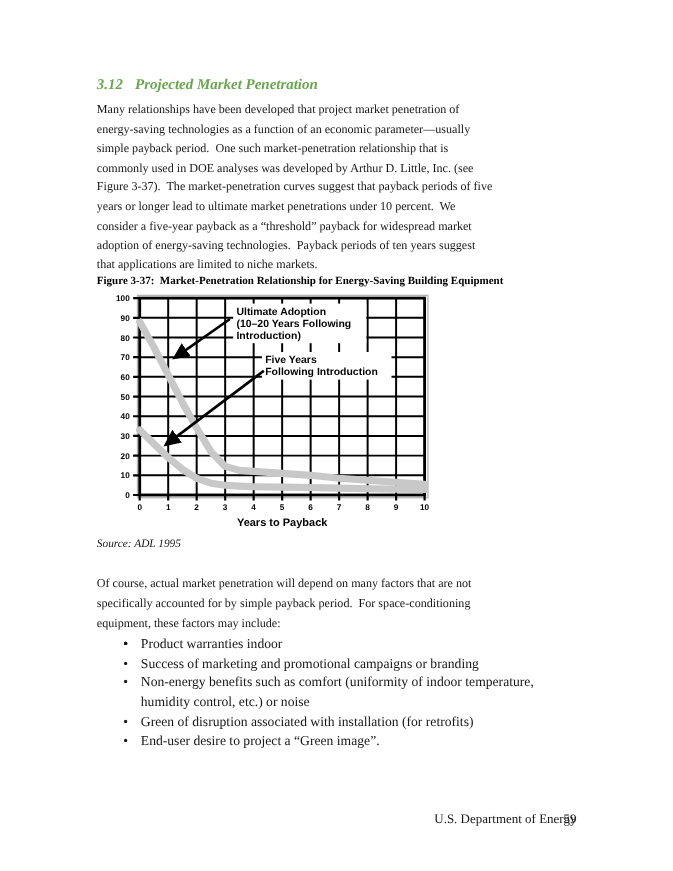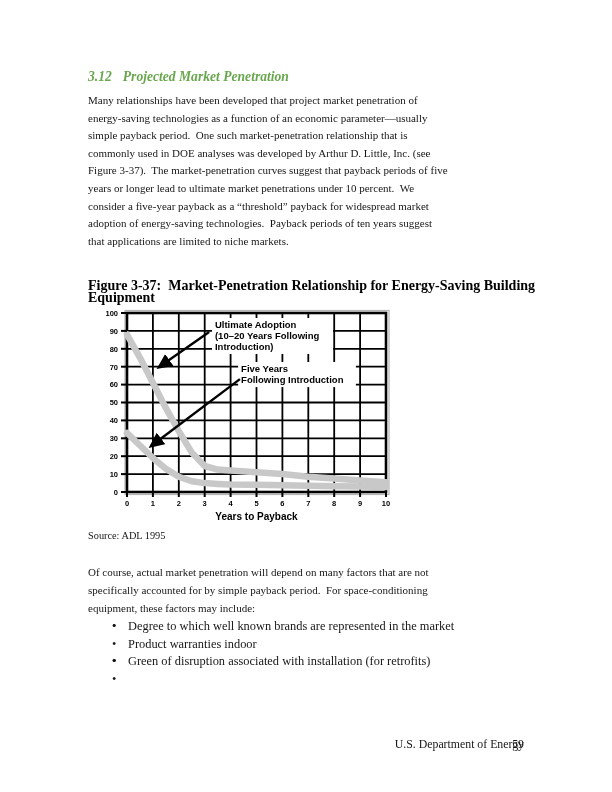--- a/index.html
+++ b/index.html
@@ -20,30 +20,30 @@
     color: #69a74e;
   }
   h1.section-heading .sec-num { margin-right: 11px; }
   p.body {
     margin: 7px 0 0 0;
     font-size: 11px; line-height: 17.6px;
     white-space: pre-wrap;
     max-width: 486px;
   }
   .caption {
-    margin-top: 30px;
-    font-size: 14px; line-height: 12px;
+    margin-top: 0;
+    font-size: 10px; line-height: 12px;
     font-weight: bold; color: #000;
     white-space: pre-wrap;
   }
   figure.fig { margin: 2px 0 0 0; padding: 0; }
   svg text { font-family: "Liberation Sans", "DejaVu Sans", sans-serif; }
   .source {
     margin-top: 1px;
-    font-size: 10.3px; line-height: 13px;
+    font-size: 10.3px; line-height: 13px; font-style: italic;
   }
   p.p2 { margin-top: 22px; font-family: Liberation Serif, serif; }
   ul.factors {
     list-style: none;
     margin: 1px 0 0 0; padding: 0;
     max-width: 486px;
   }
   ul.factors li {
     position: relative;
     padding-left: 40px;
@@ -168,26 +168,27 @@
   </figure>
 
   <div class="source">Source: ADL 1995</div>
 
   <p class="body p2">Of course, actual market penetration will depend on many factors that are not
 specifically accounted for by simple payback period.  For space-conditioning
 equipment, these factors may include:</p>
 
   <ul class="factors">
     <li><span class="blt">•</span></li>
-    <li><span class="blt">•</span><span>Degree to which well known brands are represented in the market</span></li>
+    <li><span class="blt">•</span></li>
     <li><span class="blt">•</span><span>Product warranties indoor</span></li>
-    <li><span class="blt">•</span></li>
-    <li><span class="blt">•</span></li>
+    <li><span class="blt">•</span><span>Success of marketing and promotional campaigns or branding</span></li>
+    <li><span class="blt">•</span><span>Non-energy benefits such as comfort (uniformity of indoor temperature,
+humidity control, etc.) or noise</span></li>
     <li><span class="blt">•</span><span>Green of disruption associated with installation (for retrofits)</span></li>
-    <li><span class="blt">•</span></li>
+    <li><span class="blt">•</span><span>End-user desire to project a “Green image”.</span></li>
   </ul>
 
   <div class="footer">
     <span>U.S. Department of Energy</span>
     <span class="pg-num">59</span>
   </div>
 
 </div>
 
 </body></html>

